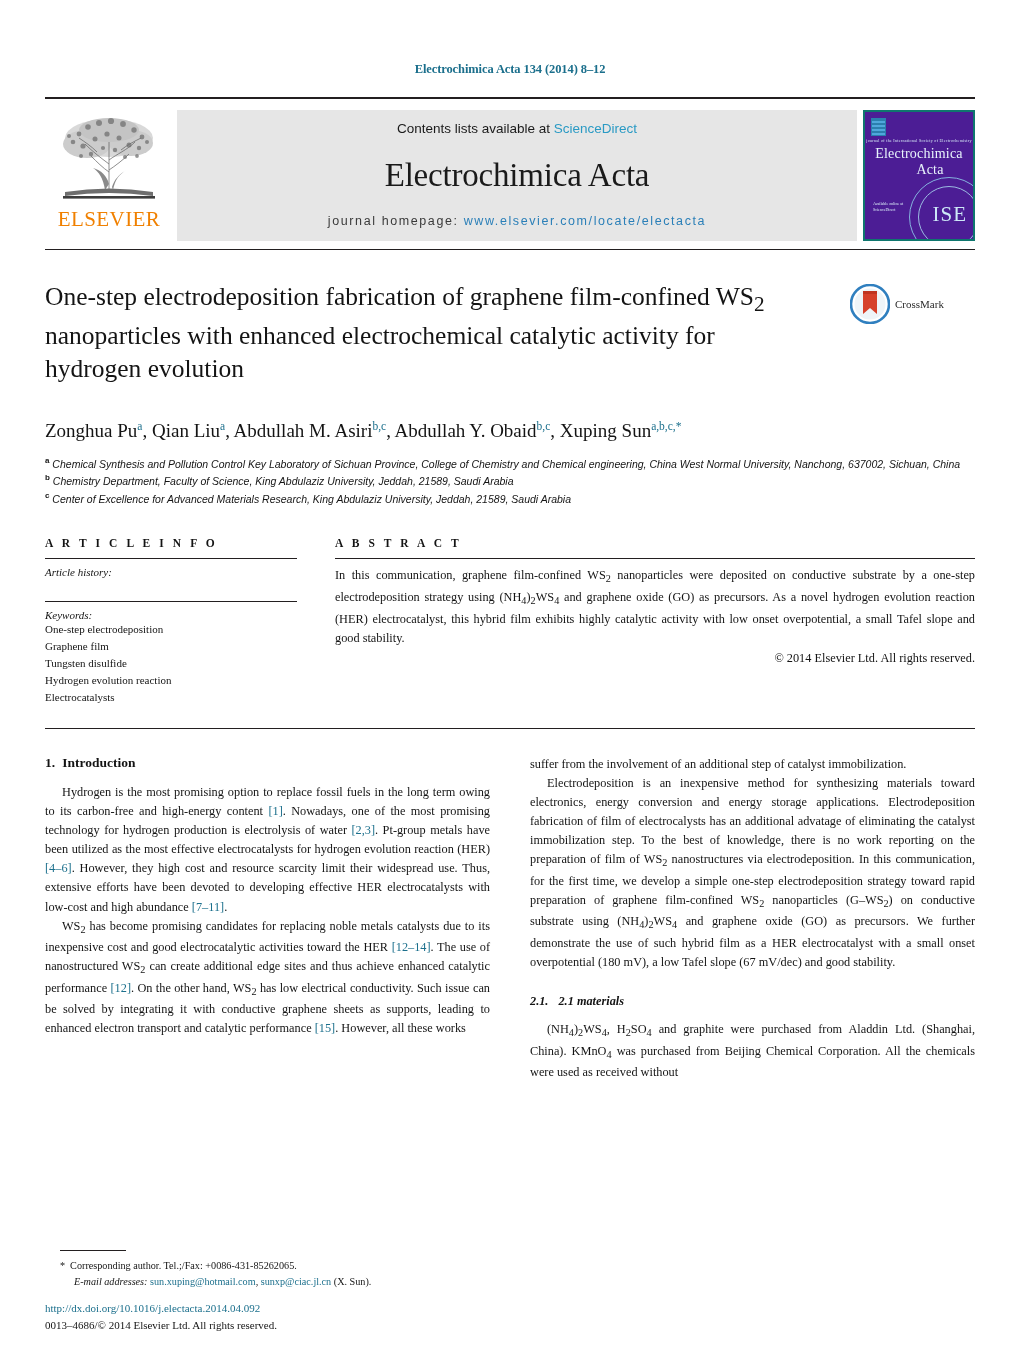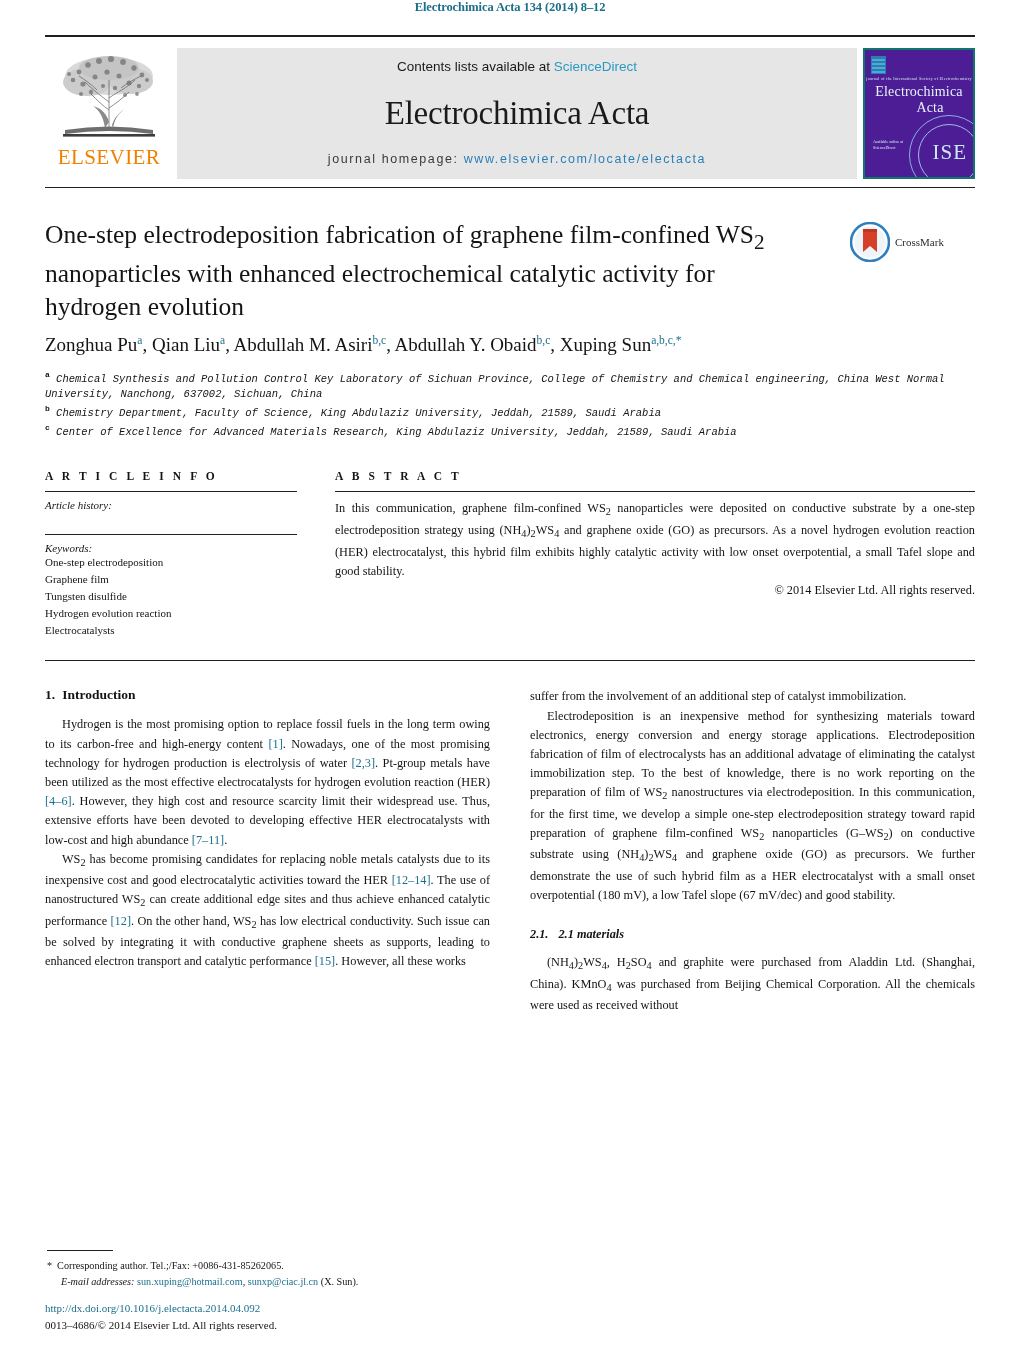--- a/index.html
+++ b/index.html
@@ -22,20 +22,21 @@
     box-sizing: border-box;
     padding: 0 45px;
   }
 
   
   .running-head {
     text-align: center;
     font-size: 12.5px;
     font-weight: bold;
     color: #1b6f8c;
+    padding-top: 62px;
     letter-spacing: -0.1px;
   }
   .rule-thick {
     border-top: 2.2px solid #231f20;
     margin-top: 20px;
   }
 
   
   .masthead {
     display: flex;
@@ -204,31 +205,31 @@
     font-family: "Liberation Serif", serif;
     font-size: 11px;
     color: #2b2b2b;
   }
 
   
   .authors {
     font-family: "Liberation Serif", serif;
     font-size: 19px;
     color: #141414;
-    margin-top: 10px;
+    margin-top: 34px;
     line-height: 1.3;
   }
   .aff-mark {
     color: #1b6f8c;
     font-size: 11.5px;
     vertical-align: super;
   }
   .affiliations {
     margin-top: 11px;
-    font-family: Liberation Mono, monospace;
+    font-family: Liberation Sans, sans-serif;
     font-size: 10.5px;
     font-style: italic;
     line-height: 1.52;
     color: #141414;
   }
   .aff-sup {
     font-style: normal;
     font-size: 8px;
     vertical-align: super;
     font-weight: bold;
@@ -313,21 +314,21 @@
     color: #141414;
     hyphens: auto;
   }
   .para.noindent { text-indent: 0; }
   .ref { color: #1b6f8c; }
   .gap-md { height: 22px; }
 
   
   .footnote-wrap {
     position: absolute;
-    left: 47px;
+    left: 60px;
     bottom: 62px;
     width: 444px;
   }
   .footnote-rule {
     border-top: 1.3px solid #231f20;
     width: 66px;
     margin-bottom: 7px;
   }
   .footnote {
     font-size: 10.2px;

